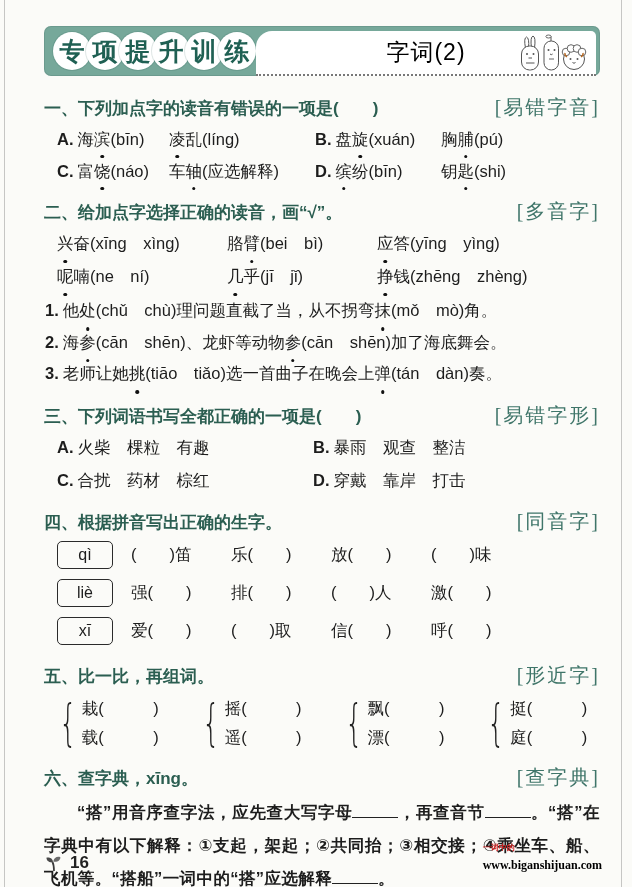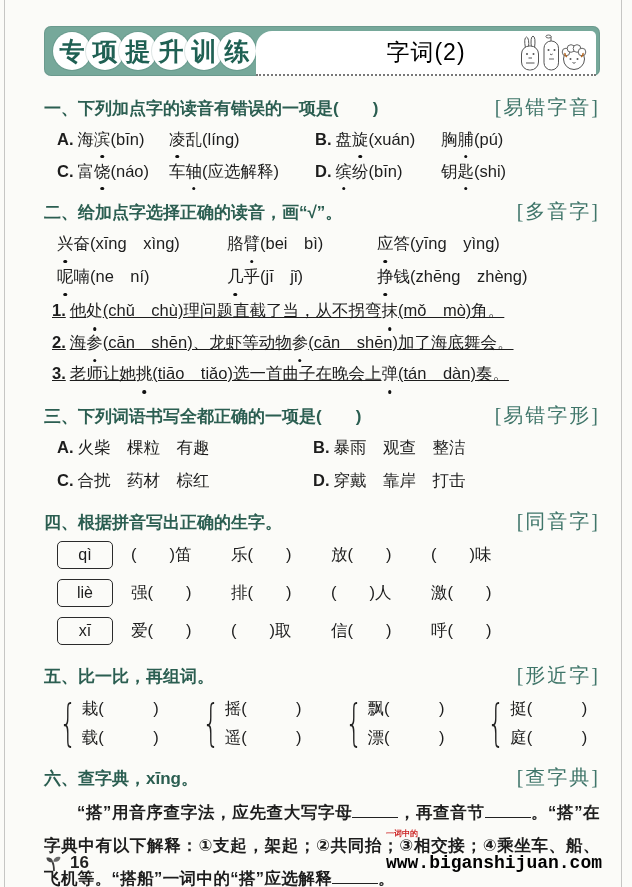--- a/index.html
+++ b/index.html
@@ -48,21 +48,21 @@
   .indent{margin-left:13px;}
   .lbl{font-weight:bold;margin-right:4px;}
 
   
   .dt{position:relative;display:inline-block;}
   .dt::after{content:"";position:absolute;left:50%;transform:translateX(-50%);
     bottom:-4px;width:3.5px;height:3.5px;border-radius:50%;background:#111;}
 
   .grid-q1{display:grid;grid-template-columns:112px 146px 126px auto;line-height:30px;margin-top:2px;}
   .grid-q2{display:grid;grid-template-columns:170px 150px auto;line-height:31px;margin-top:2px;}
-  .q2-items{margin-top:3px;margin-left:8px;text-decoration:underline;}
+  .q2-items{margin-top:3px;margin-left:1px;}
   .q2-item{line-height:31.5px;}
   .grid-q3{display:grid;grid-template-columns:256px auto;line-height:31px;margin-top:2px;}
 
   .q4-row{display:flex;align-items:center;height:38px;}
   .pybox{width:54px;height:26px;border:1.5px solid #2b2b2b;border-radius:5px;
     display:flex;align-items:center;justify-content:center;font-size:16px;margin-right:18px;}
   .q4-cell{width:100px;flex:none;}
 
   .q5-row{display:flex;gap:36px;margin-top:4px;padding-left:8px;}
   .q5-group{display:flex;align-items:center;}
@@ -74,22 +74,22 @@
   .blank{display:inline-block;width:46px;height:14px;border-bottom:1.5px solid #222;}
 
   
   .footer{position:absolute;left:44px;right:30px;bottom:14px;
     display:flex;justify-content:space-between;align-items:flex-end;}
   .page-num{display:flex;align-items:center;gap:7px;font-size:17px;color:#222;font-weight:bold;}
   .brand-block{text-align:left;}
   .brand-row{display:flex;align-items:flex-end;}
   .free{color:var(--brand_red,#cc2222);font-size:8px;font-weight:bold;margin:0 1px 3px 0;}
   .brand{font-size:30px;font-weight:bold;color:#000;letter-spacing:2px;line-height:1;}
-  .site{font-family:Liberation Mono, monospace;font-weight:bold;
-    font-size:18px;color:#000;margin-top:11px;}
+  .site{font-family:Liberation Serif, serif;font-weight:bold;
+    font-size:12px;color:#000;margin-top:2px;}
 </style>
 </head>
 <body>
 
 <div class="edge left"></div>
 <div class="edge right"></div>
 
 <div class="banner">
   <div class="banner-circles">
     <span class="circle">专</span>

